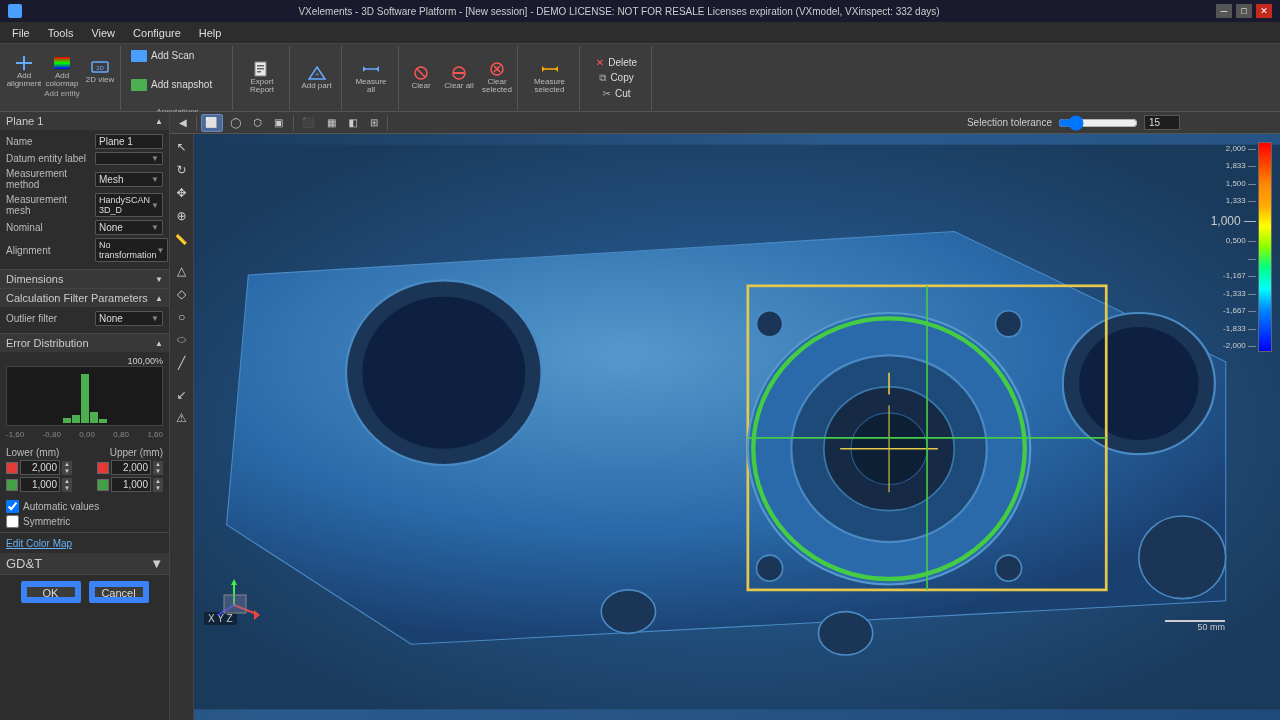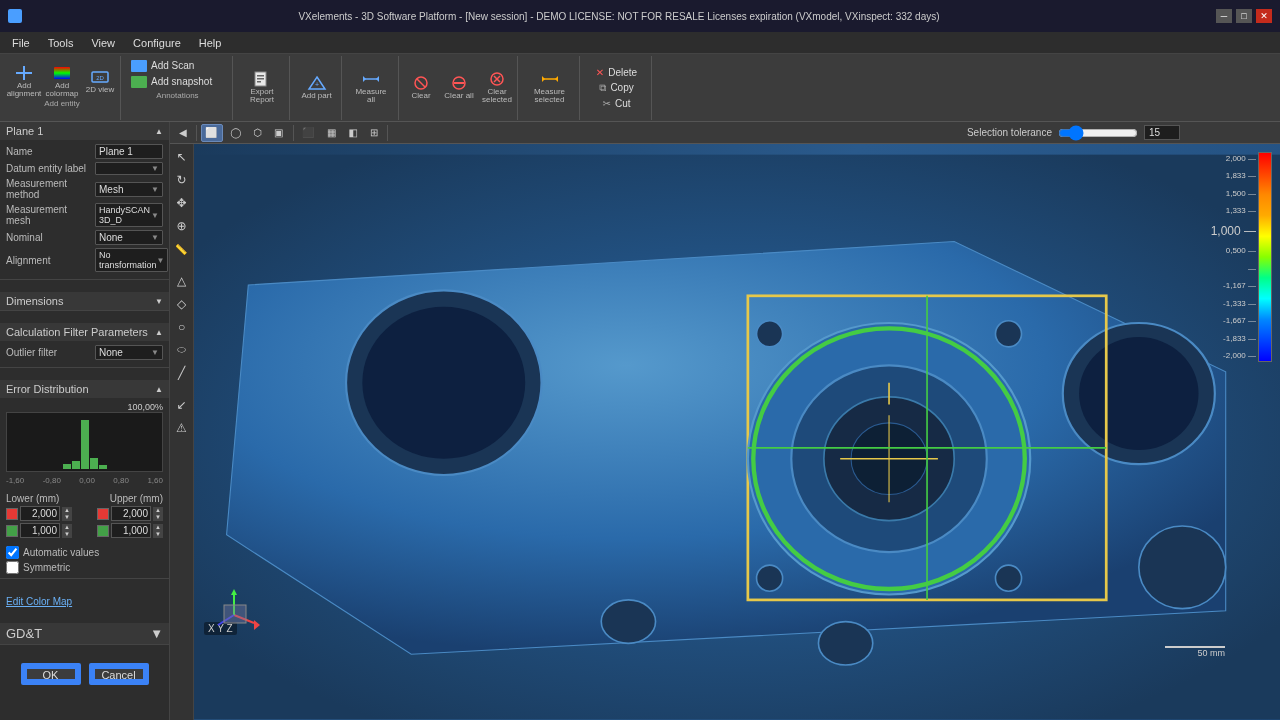--- a/index.html
+++ b/index.html
@@ -1,20 +1,20 @@
 <!DOCTYPE html>
 <html><head>
   <meta charset="utf-8">
   <style>
     * { margin: 0; padding: 0; box-sizing: border-box; }
     body { width: 1280px; height: 720px; overflow: hidden; background: #2b2b2b; font-family: 'Segoe UI', Arial, sans-serif; font-size: 11px; color: #ddd; }
 
     
     #titlebar {
-      height: 32px; background: #1a1a2e; display: flex; align-items: center;
+      height: 22px; background: #1a1a2e; display: flex; align-items: center;
       justify-content: space-between; padding: 0 8px; color: #ccc; font-size: 10px;
     }
     #titlebar-controls { display: flex; gap: 4px; }
     .tb-btn { width: 16px; height: 14px; border: none; cursor: pointer; font-size: 9px; display: flex; align-items: center; justify-content: center; }
     .tb-min { background: #555; color: #fff; }
     .tb-max { background: #555; color: #fff; }
     .tb-close { background: #c42b1c; color: #fff; }
 
     
     #menubar {
@@ -68,21 +68,21 @@
     .annot-label { font-size: 10px; color: #ddd; }
 
     
     #main-layout {
       display: flex; height: calc(720px - 22px - 22px - 68px - 22px);
     }
 
     
     #left-panel {
       width: 170px; background: #2d2d2d; border-right: 1px solid #444;
-      overflow-y: auto; display: flex; flex-direction: column; gap: 12px;
+      overflow-y: auto; display: flex; flex-direction: column;
     }
     .panel-section {
       border-bottom: 1px solid #444;
     }
     .panel-section-header {
       display: flex; align-items: center; justify-content: space-between;
       padding: 3px 6px; background: #383838; cursor: pointer; font-size: 11px;
       color: #ccc;
     }
     .panel-section-header .arrow { font-size: 8px; }
@@ -260,21 +260,21 @@
               <rect x="2" y="3" width="16" height="10" stroke="#6af" stroke-width="1.5" fill="none" rx="1"></rect>
               <text x="10" y="11" text-anchor="middle" font-size="6" fill="#6af">2D</text>
             </svg>
         </div>
         <div class="btn-label">2D view</div>
       </button>
     </div>
     <div class="toolbar-group-label">Add entity</div>
   </div>
 
-  <div class="annot-group" style="min-width:110px;">
+  <div class="annot-group" style="min-width:110px;gap:13px;">
     <button class="annot-btn">
       <div class="annot-icon" style="background:#4a9eff;width:16px;height:12px;border-radius:1px;"></div>
       <span class="annot-label">Add Scan</span>
     </button>
     <button class="annot-btn">
       <div class="annot-icon annot-icon-green" style="width:16px;height:12px;border-radius:1px;"></div>
       <span class="annot-label">Add snapshot</span>
     </button>
     <div class="toolbar-group-label">Annotations</div>
   </div>
@@ -653,21 +653,21 @@
 
             <line x1="30" y1="30" x2="30" y2="10" stroke="#44ee44" stroke-width="2"></line>
             <polygon points="27,10 30,4 33,10" fill="#44ee44"></polygon>
 
             <line x1="30" y1="30" x2="14" y2="40" stroke="#4444ee" stroke-width="2"></line>
 
             <rect x="20" y="20" width="22" height="18" fill="rgba(120,120,160,0.4)" stroke="#888" stroke-width="1"></rect>
           </svg>
         </div>
 
-        <div class="scale-bar" style="position:absolute;bottom:72px;right:55px;">
+        <div class="scale-bar" style="position:absolute;bottom:88px;right:55px;">
           <div style="width:60px;height:2px;background:#ccc;"></div>
           <div style="font-size:9px;color:#ccc;text-align:right;">50 mm</div>
         </div>
 
         <div style="position:absolute;right:8px;top:8px;display:flex;gap:2px;">
           <div style="display:flex;flex-direction:column;justify-content:space-between;height:210px;padding:2px 0;">
             <span style="font-size:8px;color:#ccc;text-align:right;white-space:nowrap;">2,000 —</span>
             <span style="font-size:8px;color:#ccc;text-align:right;white-space:nowrap;">1,833 —</span>
             <span style="font-size:8px;color:#ccc;text-align:right;white-space:nowrap;">1,500 —</span>
             <span style="font-size:8px;color:#ccc;text-align:right;white-space:nowrap;">1,333 —</span>

